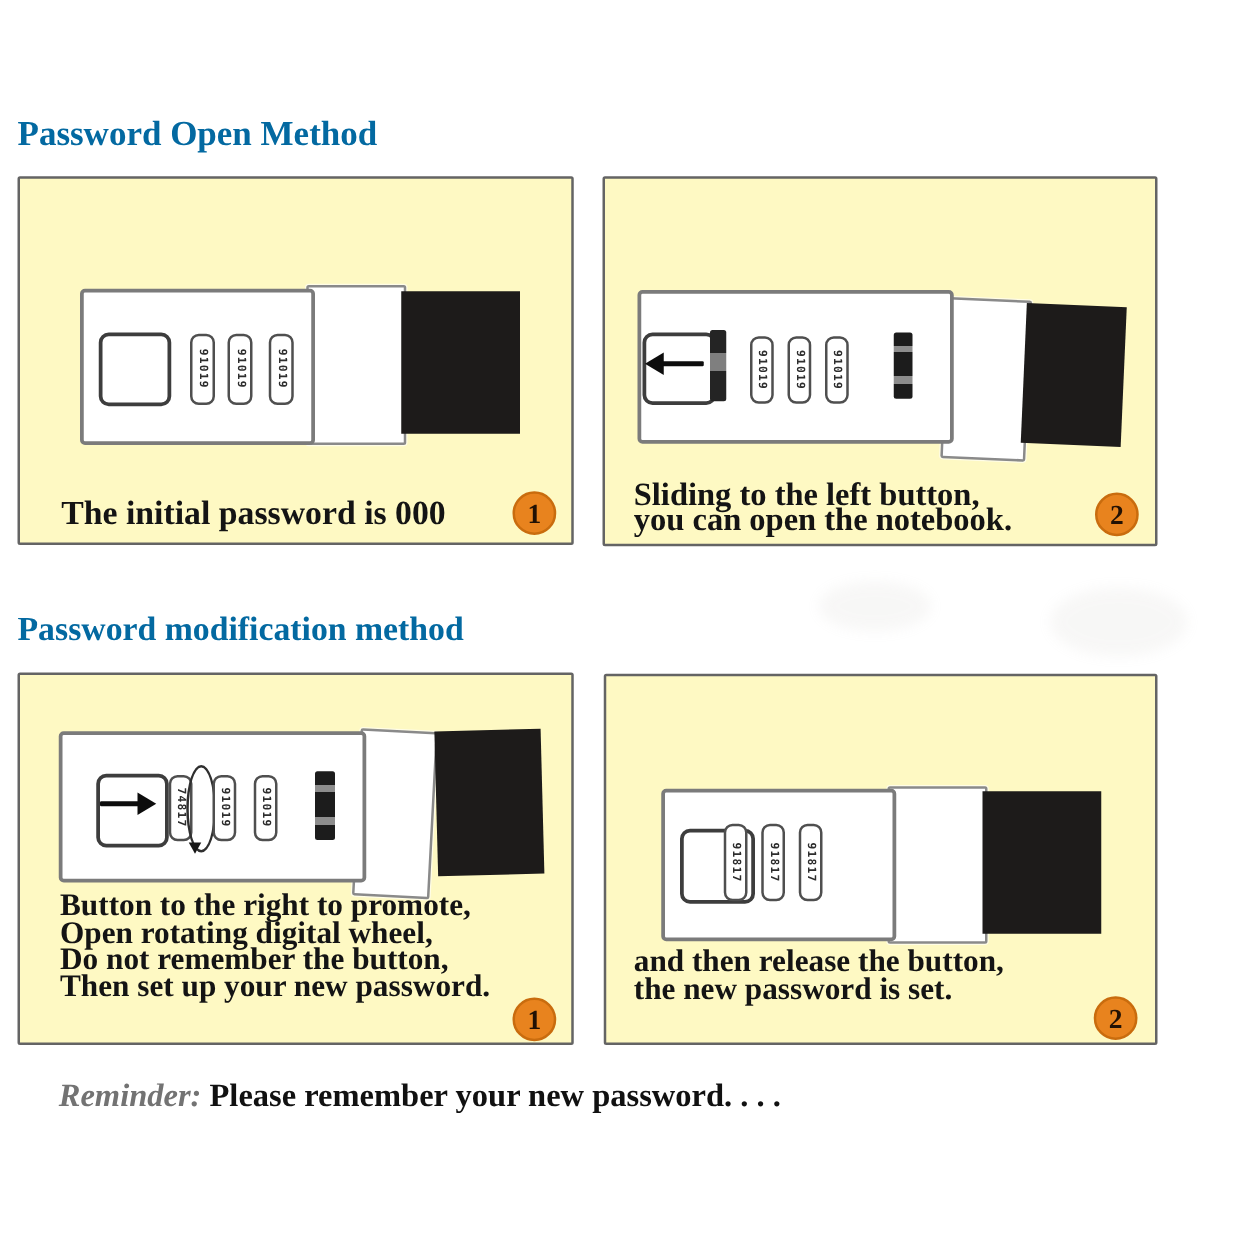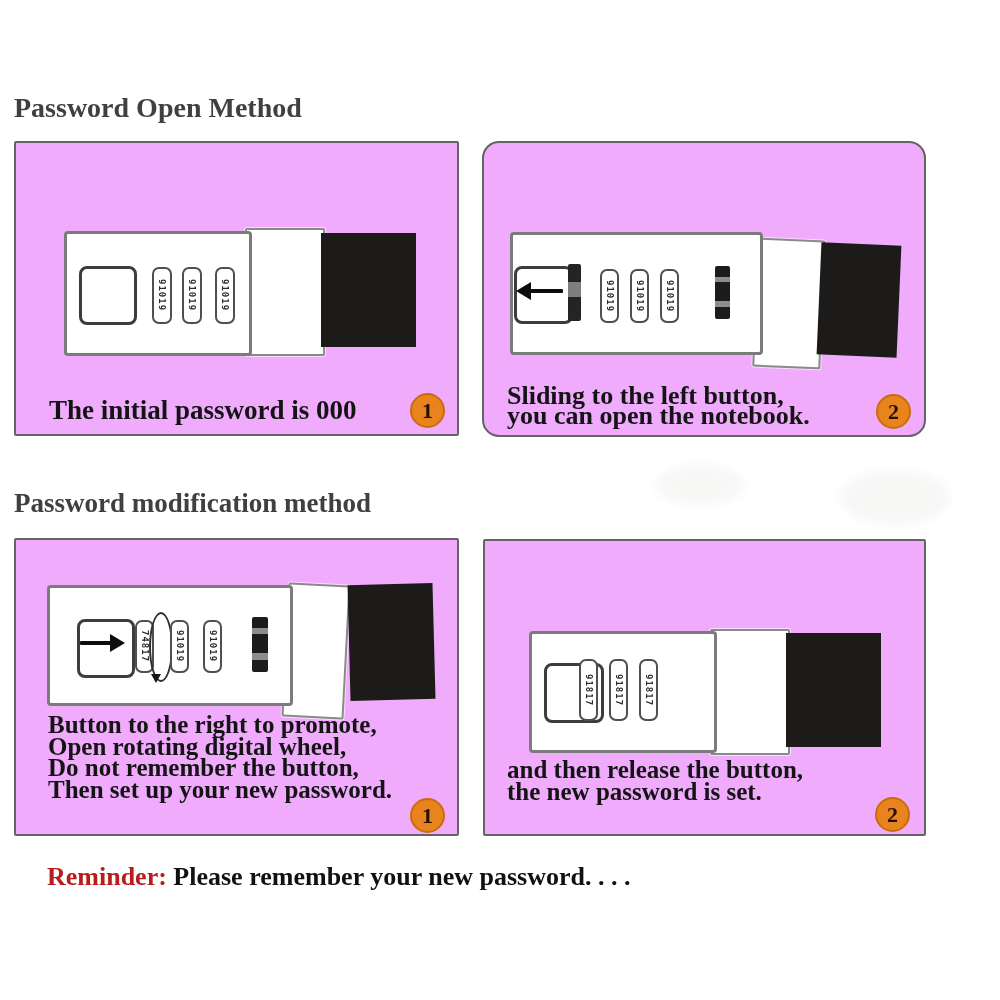--- a/index.html
+++ b/index.html
@@ -1,19 +1,19 @@
 <!DOCTYPE html>
 <html><head>
 <meta charset="utf-8">
 <style>
   html,body{margin:0;padding:0;background:#ffffff;}
   .canvas{position:relative;width:1000px;height:1000px;background:#ffffff;overflow:hidden;
           font-family:"Liberation Serif",serif;color:#111;}
-  .section-title{position:absolute;font-weight:bold;color:#404040;white-space:nowrap;}
-  .panel{position:absolute;border:2px solid #646464;border-radius:2px;background:#f0abfc;}
+  .section-title{position:absolute;font-weight:bold;color:#0369a1;white-space:nowrap;}
+  .panel{position:absolute;border:2px solid #646464;border-radius:2px;background:#fef9c3;}
   .lock-body{position:absolute;border:3px solid #7b7b7b;border-radius:4px;background:#ffffff;}
   .lock-slider{position:absolute;border:2px solid #8a8a8a;border-radius:2px;background:#ffffff;
                box-shadow:0 0 0 1px rgba(255,255,255,.6);}
   .lock-black{position:absolute;background:#1d1b1a;}
   .lock-button{position:absolute;border:3px solid #3d3d3d;border-radius:8px;background:#ffffff;}
   .dial{position:absolute;border:2px solid #4f4f4f;border-radius:7px;background:#ffffff;
         overflow:hidden;display:flex;align-items:center;justify-content:center;}
   .dial span{writing-mode:vertical-rl;font-family:"DejaVu Sans Mono",monospace;
              font-weight:bold;font-size:9px;letter-spacing:1px;color:#2d2d2d;}
   .latch{position:absolute;background:linear-gradient(180deg,#1c1c1c 0 20%,#8d8d8d 20% 30%,
@@ -26,21 +26,21 @@
   .arr-right{position:absolute;width:0;height:0;border-top:9px solid transparent;
              border-bottom:9px solid transparent;border-left:15px solid #0d0d0d;}
   .rot-ellipse{position:absolute;border:2px solid #2f2f2f;border-radius:50%;}
   .rot-head{position:absolute;width:0;height:0;border-left:5px solid transparent;
             border-right:5px solid transparent;border-top:9px solid #161616;}
   .caption{position:absolute;font-weight:bold;color:#141414;white-space:nowrap;}
   .badge{position:absolute;width:35px;height:35px;border-radius:50%;background:#e8831e;
          border:2px solid #c96c0e;box-sizing:border-box;display:flex;align-items:center;
          justify-content:center;font-weight:bold;font-size:22px;color:#221104;}
   .reminder{position:absolute;font-weight:bold;font-size:26px;white-space:nowrap;}
-  .reminder .red{color:#b91c1c;}
+  .reminder .red{color:#737373;font-style:italic;}
   .smudge{position:absolute;background:#b9b5ae;opacity:.10;filter:blur(5px);border-radius:50%;}
 </style>
 </head>
 <body>
 
 <div class="canvas">
 
   <div class="section-title" style="left:14px;top:92px;font-size:28px;">Password Open Method</div>
 
   <div class="panel" style="left:14px;top:141px;width:441px;height:291px;">
@@ -54,21 +54,21 @@
     <div class="dial" style="left:166px;top:124px;width:16px;height:53px;">
       <span>91019</span>
       </div>
     <div class="dial" style="left:199px;top:124px;width:16px;height:53px;">
       <span>91019</span>
       </div>
     <div class="caption" style="left:33px;top:252px;font-size:27px;">The initial password is 000</div>
     <div class="badge" style="left:394px;top:250px;">1</div>
   </div>
 
-  <div class="panel" style="left:482px;top:141px;width:440px;height:292px;border-radius:17px;">
+  <div class="panel" style="left:482px;top:141px;width:440px;height:292px;">
     <div class="lock-slider" style="left:271px;top:96px;width:64px;height:125px;transform:rotate(2.5deg);"></div>
     <div class="lock-black" style="left:335px;top:101px;width:80px;height:112px;transform:rotate(2.5deg);"></div>
     <div class="lock-body" style="left:26px;top:89px;width:247px;height:117px;"></div>
     <div class="lock-button" style="left:30px;top:123px;width:53px;height:52px;"></div>
     <div class="btn-bar" style="left:84px;top:121px;width:13px;height:57px;"></div>
     <div class="arr-shaft" style="left:45px;top:146px;width:34px;"></div>
     <div class="arr-left" style="left:32px;top:139px;"></div>
     <div class="dial" style="left:116px;top:126px;width:15px;height:50px;">
       <span>91019</span>
       </div>

